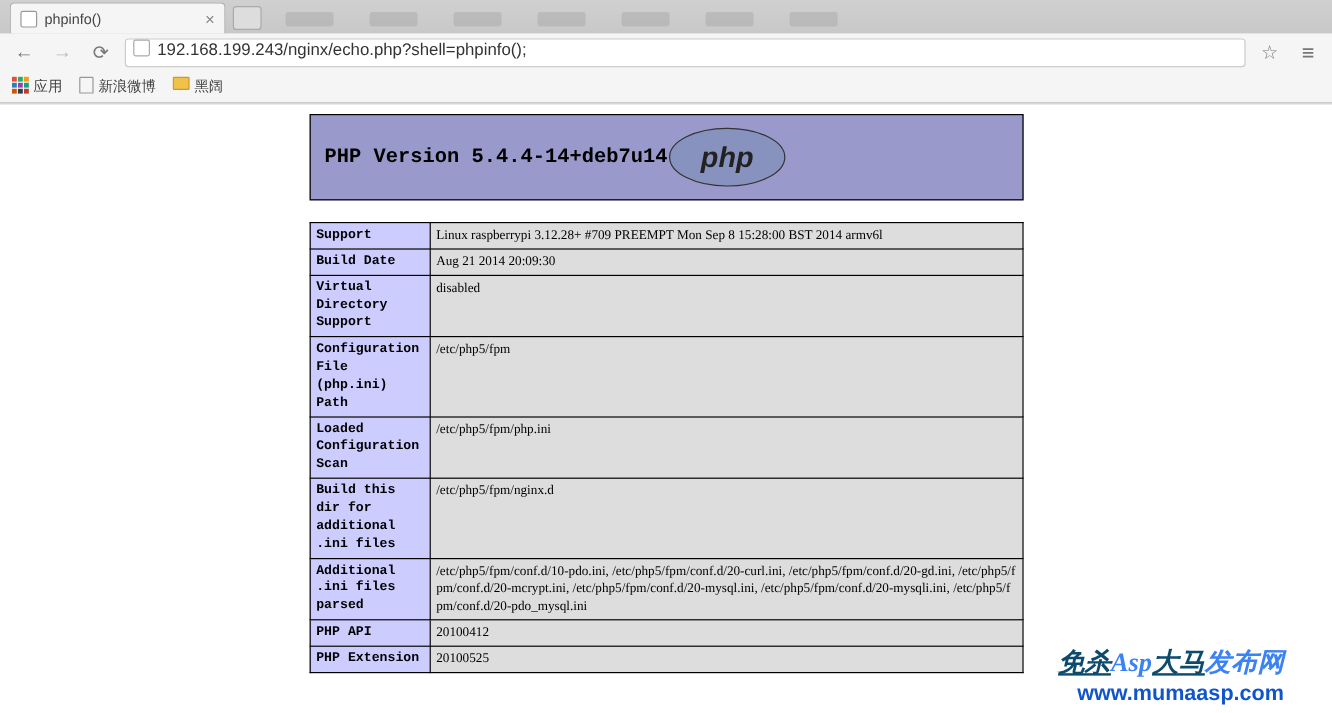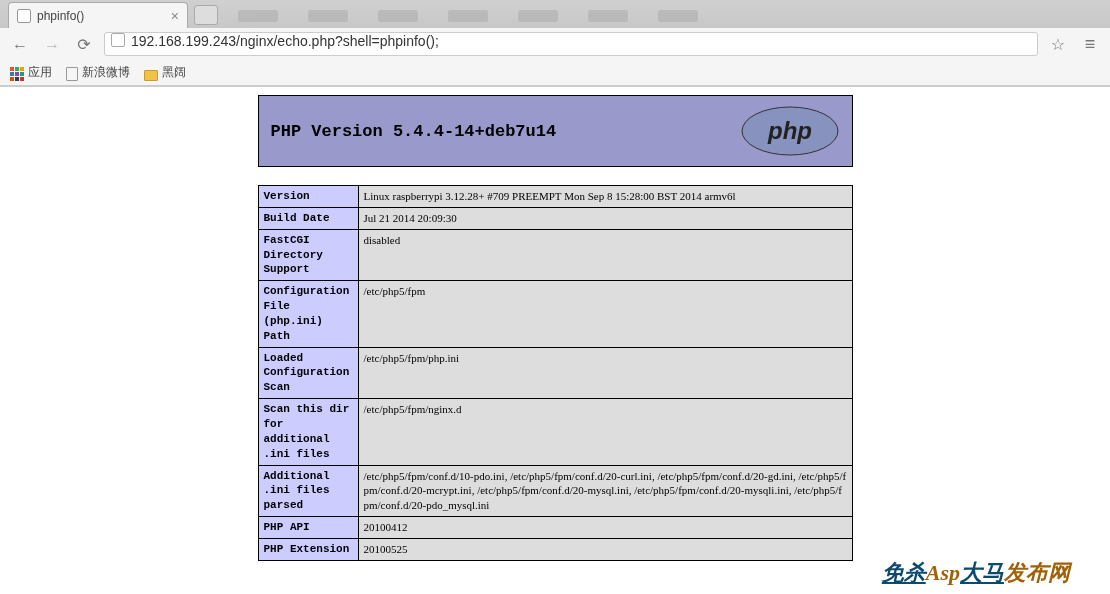--- a/index.html
+++ b/index.html
@@ -16,45 +16,45 @@
 .blurred-tabs span { width: 40px; height: 12px; background: #888; border-radius: 2px; }
 
 .toolbar { height: 32px; display: flex; align-items: center; padding: 0 8px; gap: 8px; background: #f5f5f5; }
 .nav-btn { width: 24px; height: 24px; display: flex; align-items: center; justify-content: center; color: #777; font-size: 16px; cursor: pointer; border-radius: 3px; }
 .nav-btn.disabled { color: #bbb; }
 .url-bar { flex: 1; height: 24px; border: 1px solid #ccc; border-radius: 3px; display: flex; padding: 0 6px; background: #fff; font-size: 14px; color: #333; }
 .url-bar .page-icon { width: 14px; height: 14px; border: 1px solid #aaa; border-radius: 2px; margin-right: 6px; }
 .menu-btn { width: 24px; height: 24px; color: #777; font-size: 18px; display: flex; align-items: center; justify-content: center; }
 
 .bookmarks { height: 26px; display: flex; align-items: center; padding: 0 10px; gap: 14px; background: #f5f5f5; border-bottom: 1px solid #ccc; font-size: 12px; color: #444; }
-.bm { display: flex; align-items: flex-end; gap: 4px; cursor: pointer; }
+.bm { display: flex; align-items: flex-start; gap: 4px; cursor: pointer; }
 .apps-icon { display: inline-grid; grid-template-columns: repeat(3,4px); grid-template-rows: repeat(3,4px); gap: 1px; }
 .apps-icon i { background: #e74c3c; }
 .apps-icon i:nth-child(2){background:#27ae60}.apps-icon i:nth-child(3){background:#f39c12}
 .apps-icon i:nth-child(4){background:#2980b9}.apps-icon i:nth-child(5){background:#8e44ad}.apps-icon i:nth-child(6){background:#16a085}
 .apps-icon i:nth-child(7){background:#d35400}.apps-icon i:nth-child(8){background:#2c3e50}.apps-icon i:nth-child(9){background:#c0392b}
 .file-icon { width: 12px; height: 14px; border: 1px solid #999; border-radius: 1px; }
 .folder-icon { width: 14px; height: 11px; background: #f0c14b; border: 1px solid #c89b2e; border-radius: 1px; position: relative; }
 
 
 .phpinfo { width: 595px; margin: 8px auto 0; font-family: "Courier New", monospace; }
-.php-header { background: #9999cc; border: 1px solid #000; padding: 10px 12px; display: flex; align-items: center; justify-content: space-between; height: 72px; }
+.php-header { background: #9999cc; border: 1px solid #000; padding: 10px 12px; display: flex; align-items: center; height: 72px; }
 .php-header h1 { font-size: 17px; font-weight: bold; font-family: "Courier New", monospace; }
 .php-logo { width: 100px; height: 52px; }
 
 .php-table { width: 100%; border-collapse: collapse; margin-top: 18px; }
 .php-table td { border: 1px solid #000; padding: 3px 5px; font-size: 11px; vertical-align: top; font-family: "Courier New", monospace; line-height: 1.35; }
 .php-table td.key { background: #ccccff; font-weight: bold; width: 100px; word-wrap: break-word; }
 .php-table td.val { background: #dddddd; word-break: break-all; font-family: Liberation Serif, serif; }
 
 
 .watermark { position: absolute; right: 40px; bottom: 6px; text-align: right; }
 .watermark .line1 { font-size: 22px; font-weight: bold; font-family: "SimSun", serif; font-style: italic; }
 .watermark .line1 .red { color: #0c4a6e; text-decoration: underline; }
-.watermark .line1 .black { color: #a16207; text-align: center; }
+.watermark .line1 .black { color: #3b82f6; text-align: center; }
 .watermark .line2 { font-size: 18px; color: #1155cc; font-weight: bold; font-family: Arial; }
 </style>
 </head>
 <body>
 
 <div class="browser-chrome">
   <div class="tab-bar">
     <div class="tab">
       <span class="favicon"></span>
       <span>phpinfo()</span>
@@ -113,41 +113,41 @@
     <h1>PHP Version 5.4.4-14+deb7u14</h1>
     <svg class="php-logo" viewBox="0 0 100 52">
       <ellipse cx="50" cy="26" rx="48" ry="24" fill="#8892BF" stroke="#333" stroke-width="1"></ellipse>
       <text x="50" y="34" text-anchor="middle" font-size="24" font-weight="bold" fill="#222" font-family="Arial" font-style="italic">php</text>
     </svg>
   </div>
 
   <table class="php-table">
     <tbody id="php-rows">
         <tr>
-          <td class="key">Version</td>
+          <td class="key">Support</td>
           <td class="val">Linux raspberrypi 3.12.28+ #709 PREEMPT Mon Sep 8 15:28:00 BST 2014 armv6l</td>
         </tr>
         <tr>
           <td class="key">Build Date</td>
-          <td class="val">Jul 21 2014 20:09:30</td>
+          <td class="val">Aug 21 2014 20:09:30</td>
         </tr>
         <tr>
-          <td class="key">FastCGI Directory Support</td>
+          <td class="key">Virtual Directory Support</td>
           <td class="val">disabled</td>
         </tr>
         <tr>
           <td class="key">Configuration File (php.ini) Path</td>
           <td class="val">/etc/php5/fpm</td>
         </tr>
         <tr>
           <td class="key">Loaded Configuration Scan</td>
           <td class="val">/etc/php5/fpm/php.ini</td>
         </tr>
         <tr>
-          <td class="key">Scan this dir for additional .ini files</td>
+          <td class="key">Build this dir for additional .ini files</td>
           <td class="val">/etc/php5/fpm/nginx.d</td>
         </tr>
         <tr>
           <td class="key">Additional .ini files parsed</td>
           <td class="val">/etc/php5/fpm/conf.d/10-pdo.ini, /etc/php5/fpm/conf.d/20-curl.ini, /etc/php5/fpm/conf.d/20-gd.ini, /etc/php5/fpm/conf.d/20-mcrypt.ini, /etc/php5/fpm/conf.d/20-mysql.ini, /etc/php5/fpm/conf.d/20-mysqli.ini, /etc/php5/fpm/conf.d/20-pdo_mysql.ini</td>
         </tr>
         <tr>
           <td class="key">PHP API</td>
           <td class="val">20100412</td>
         </tr>
@@ -156,13 +156,14 @@
           <td class="val">20100525</td>
         </tr>
       </tbody>
   </table>
 </div>
 
 <div class="watermark">
   <div class="line1">
     <span class="red">免杀</span><span class="black">Asp</span><span class="red">大马</span><span class="black">发布网</span>
   </div>
+  <div class="line2">www.mumaasp.com</div>
 </div>
 
 </body></html>

